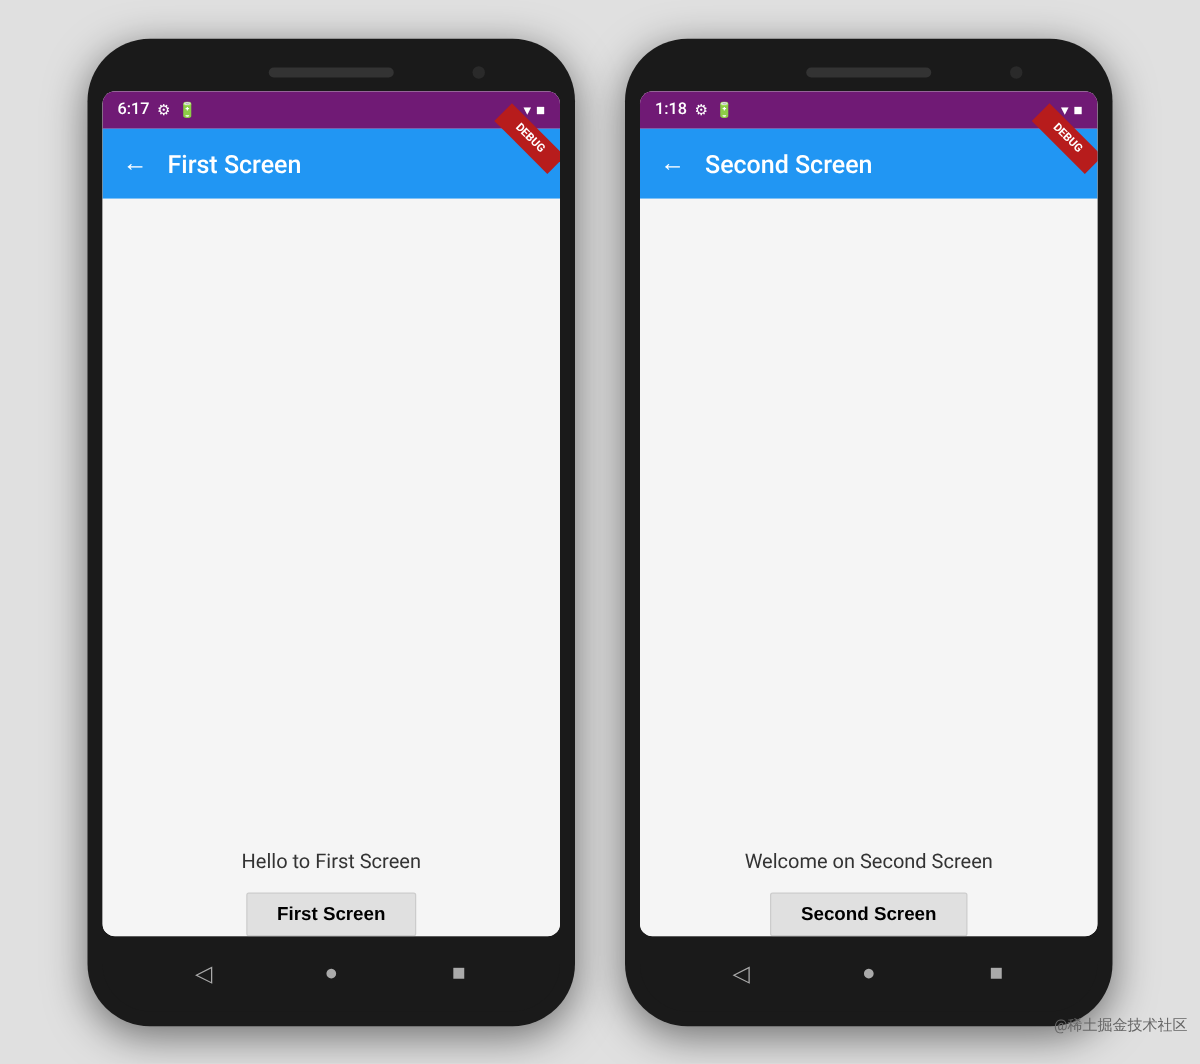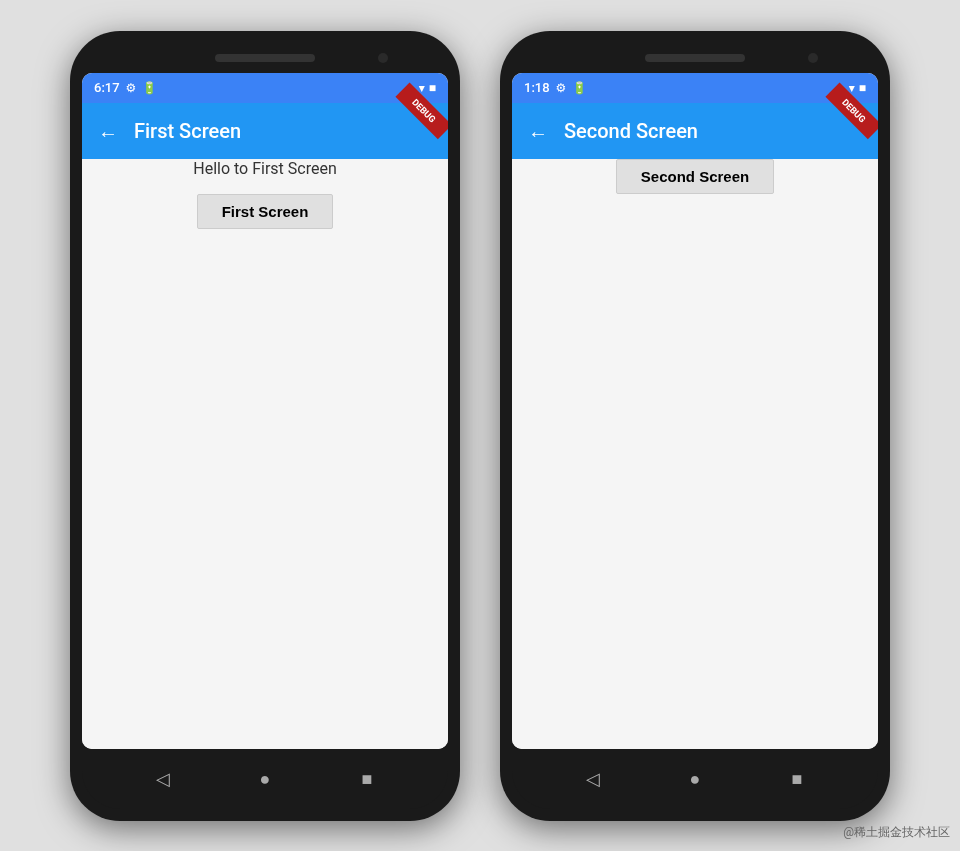--- a/index.html
+++ b/index.html
@@ -55,21 +55,21 @@
       flex: 1;
       background: #fff;
       border-radius: 10px;
       overflow: hidden;
       position: relative;
       display: flex;
       flex-direction: column;
     }
 
     .status-bar {
-      background: #3b82f6;
+      background: #701a75;
       color: white;
       display: flex;
       align-items: center;
       justify-content: space-between;
       padding: 4px 12px;
       height: 30px;
       font-size: 13px;
       font-weight: 500;
     }
 
@@ -106,21 +106,21 @@
       font-size: 20px;
       cursor: pointer;
     }
 
     .screen-content {
       flex: 1;
       background: #f5f5f5;
       display: flex;
       flex-direction: column;
       align-items: center;
-      justify-content: flex-start;
+      justify-content: flex-end;
       gap: 16px;
     }
 
     .screen-text {
       font-size: 16px;
       color: #333;
     }
 
     .screen-button {
       background: #e0e0e0;
@@ -168,21 +168,21 @@
       text-align: center;
       line-height: 20px;
       transform: rotate(45deg);
       transform-origin: top right;
       z-index: 10;
       overflow: hidden;
     }
 
     .watermark {
       position: fixed;
-      bottom: 10px;
+      bottom: 22px;
       right: 10px;
       font-size: 12px;
       color: #666;
     }
   </style>
 </head>
 <body>
 
 <div class="phone-container">
   <div class="phone-top-bar">
@@ -243,20 +243,21 @@
         <span class="status-icon">■</span>
       </div>
     </div>
 
     <div class="app-bar">
       <span class="back-arrow">←</span>
       <span>Second Screen</span>
     </div>
 
     <div class="screen-content">
+      <span class="screen-text">Welcome on Second Screen</span>
       <button class="screen-button">Second Screen</button>
     </div>
   </div>
 
   <div class="phone-bottom-bar">
     <div class="nav-btn">◁</div>
     <div class="nav-btn">●</div>
     <div class="nav-btn">■</div>
   </div>
 </div>

